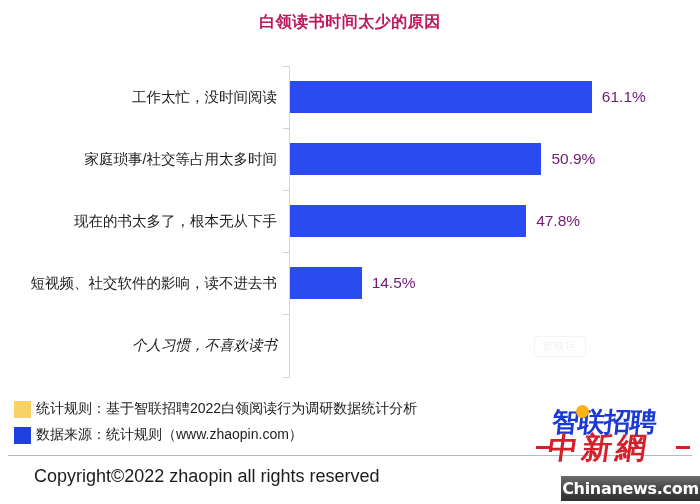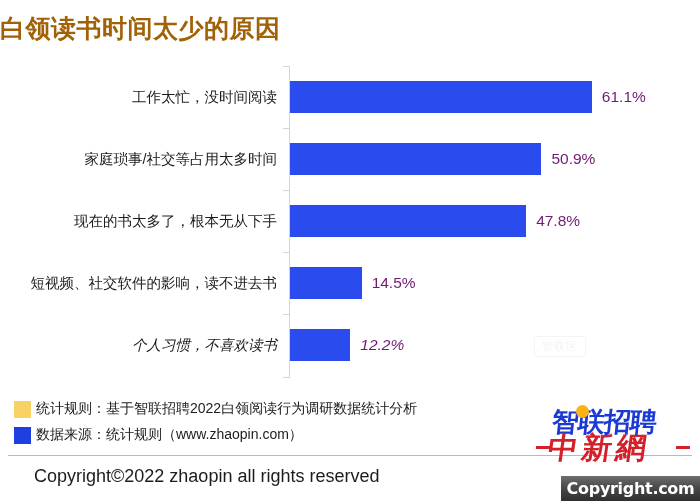--- a/index.html
+++ b/index.html
@@ -15,25 +15,25 @@
     font-family: "Liberation Sans", "DejaVu Sans", sans-serif;
     color: #1a1a1a;
   }
 
   
   #chart-title {
     position: absolute;
     top: 12px;
     left: 0;
     width: 700px;
-    text-align: left;
-    font-size: 25px;
+    text-align: center;
+    font-size: 16px;
     font-weight: bold;
     letter-spacing: 0.5px;
-    color: #a16207;
+    color: #be185d;
   }
 
   
   #plot-area {
     position: absolute;
     left: 0;
     top: 66px;
     width: 700px;
     height: 312px;
   }
@@ -252,24 +252,20 @@
   <div class="bar-row" style="top:186px;">
     <div class="cat-label">短视频、社交软件的影响，读不进去书</div>
     <div class="bar-wrap">
       <div class="bar" style="width: 71.63px; background: rgb(42, 75, 238);"></div>
       <div class="bar-value">14.5%</div>
     </div>
   </div>
 
   <div class="bar-row" style="top:248px;font-style:italic;">
     <div class="cat-label">个人习惯，不喜欢读书</div>
-    <div class="bar-wrap">
-      <div class="bar" style="width: 60.268px; background: rgb(42, 75, 238);"></div>
-      <div class="bar-value">12.2%</div>
-    </div>
   </div>
 
   <div id="plot-watermark">智联区</div>
 </div>
 
 <div id="footer-notes">
   <div class="note-row">
     <span class="swatch yellow"></span>
     <span class="note-text">统计规则：基于智联招聘2022白领阅读行为调研数据统计分析</span>
   </div>
@@ -282,14 +278,14 @@
 <div id="footer-divider"></div>
 
 <div id="copyright">Copyright©2022 zhaopin all rights reserved</div>
 
 <div id="zhaopin-logo">智联招聘</div>
 <div id="zhaopin-logo-dot"></div>
 <div id="chinanews-dash-left"></div>
 <div id="chinanews-logo">中新網</div>
 <div id="chinanews-dash-right"></div>
 <div id="chinanews-banner">
-  <span id="chinanews-banner-text">Copyright.com</span>
+  <span id="chinanews-banner-text">Chinanews.com</span>
 </div>
 
 </body></html>

